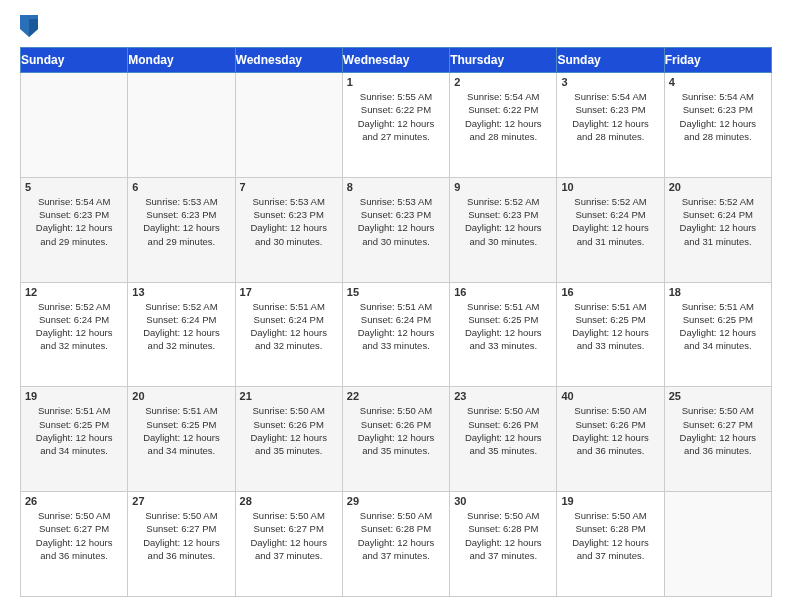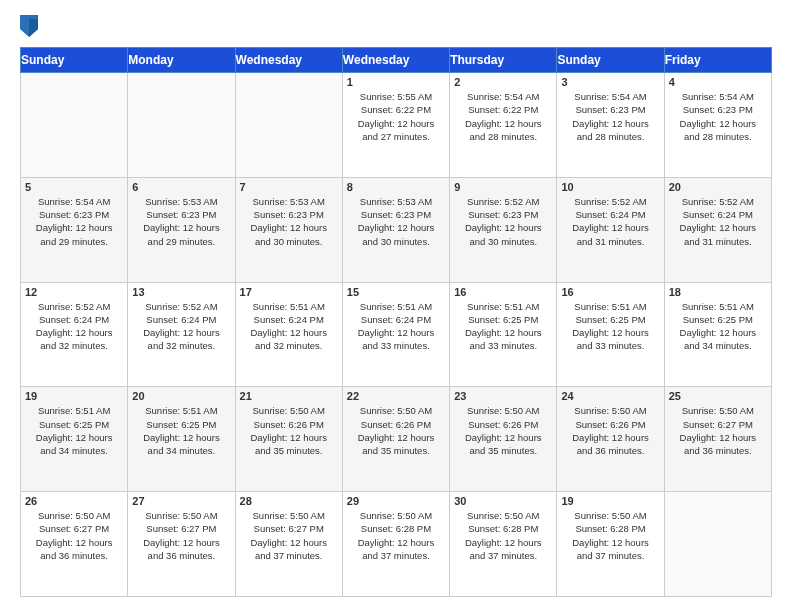--- a/index.html
+++ b/index.html
@@ -294,21 +294,21 @@
 and 35 minutes.</div>
           </td>
           <td>
             <span class="day-num">23</span>
             <div class="day-info" style="white-space: pre-line;">Sunrise: 5:50 AM
 Sunset: 6:26 PM
 Daylight: 12 hours
 and 35 minutes.</div>
           </td>
           <td>
-            <span class="day-num">24</span>
+            <span class="day-num">40</span>
             <div class="day-info" style="white-space: pre-line;">Sunrise: 5:50 AM
 Sunset: 6:26 PM
 Daylight: 12 hours
 and 36 minutes.</div>
           </td>
           <td>
             <span class="day-num">25</span>
             <div class="day-info" style="white-space: pre-line;">Sunrise: 5:50 AM
 Sunset: 6:27 PM
 Daylight: 12 hours

